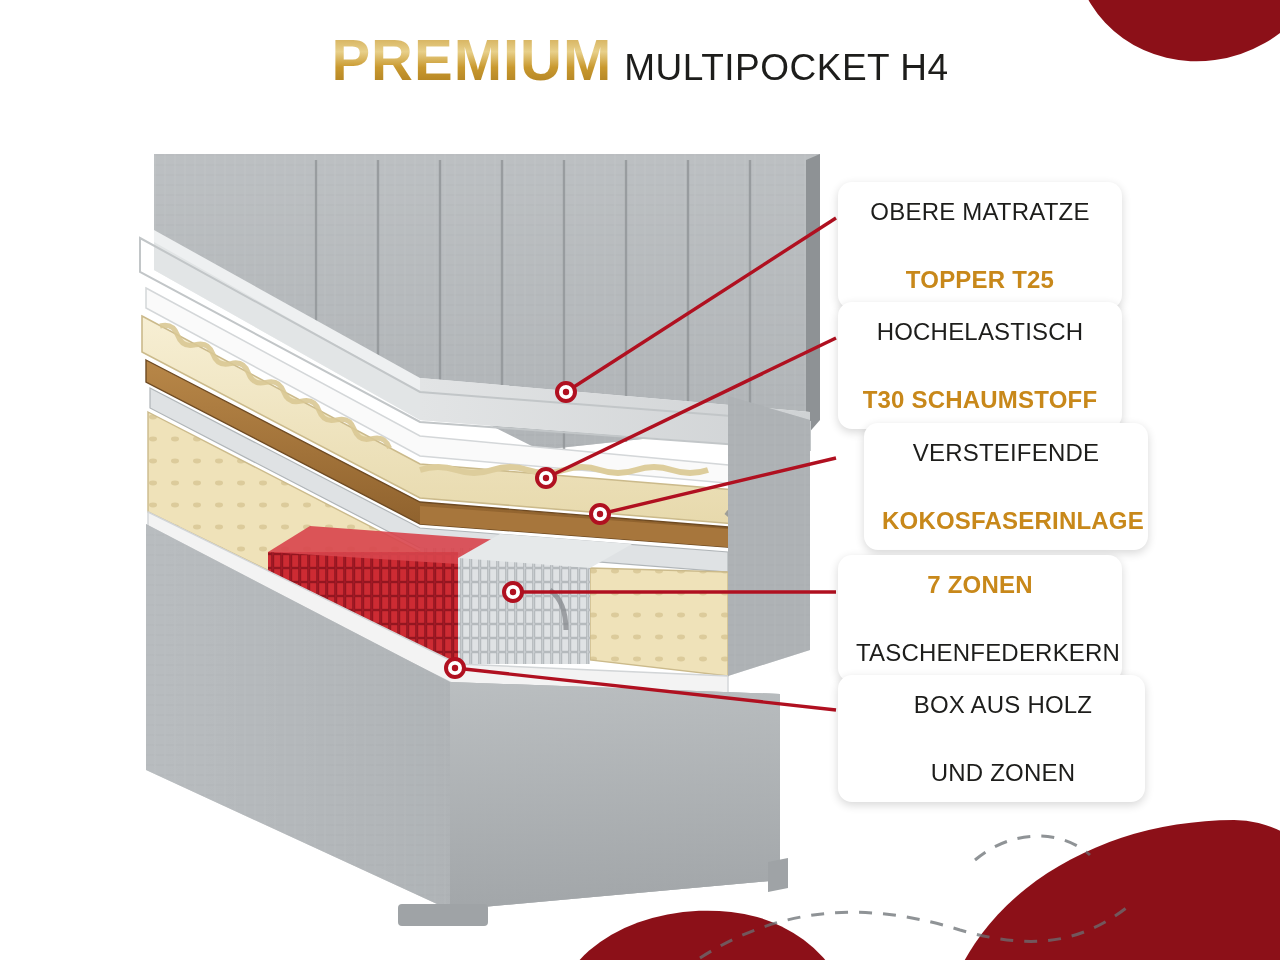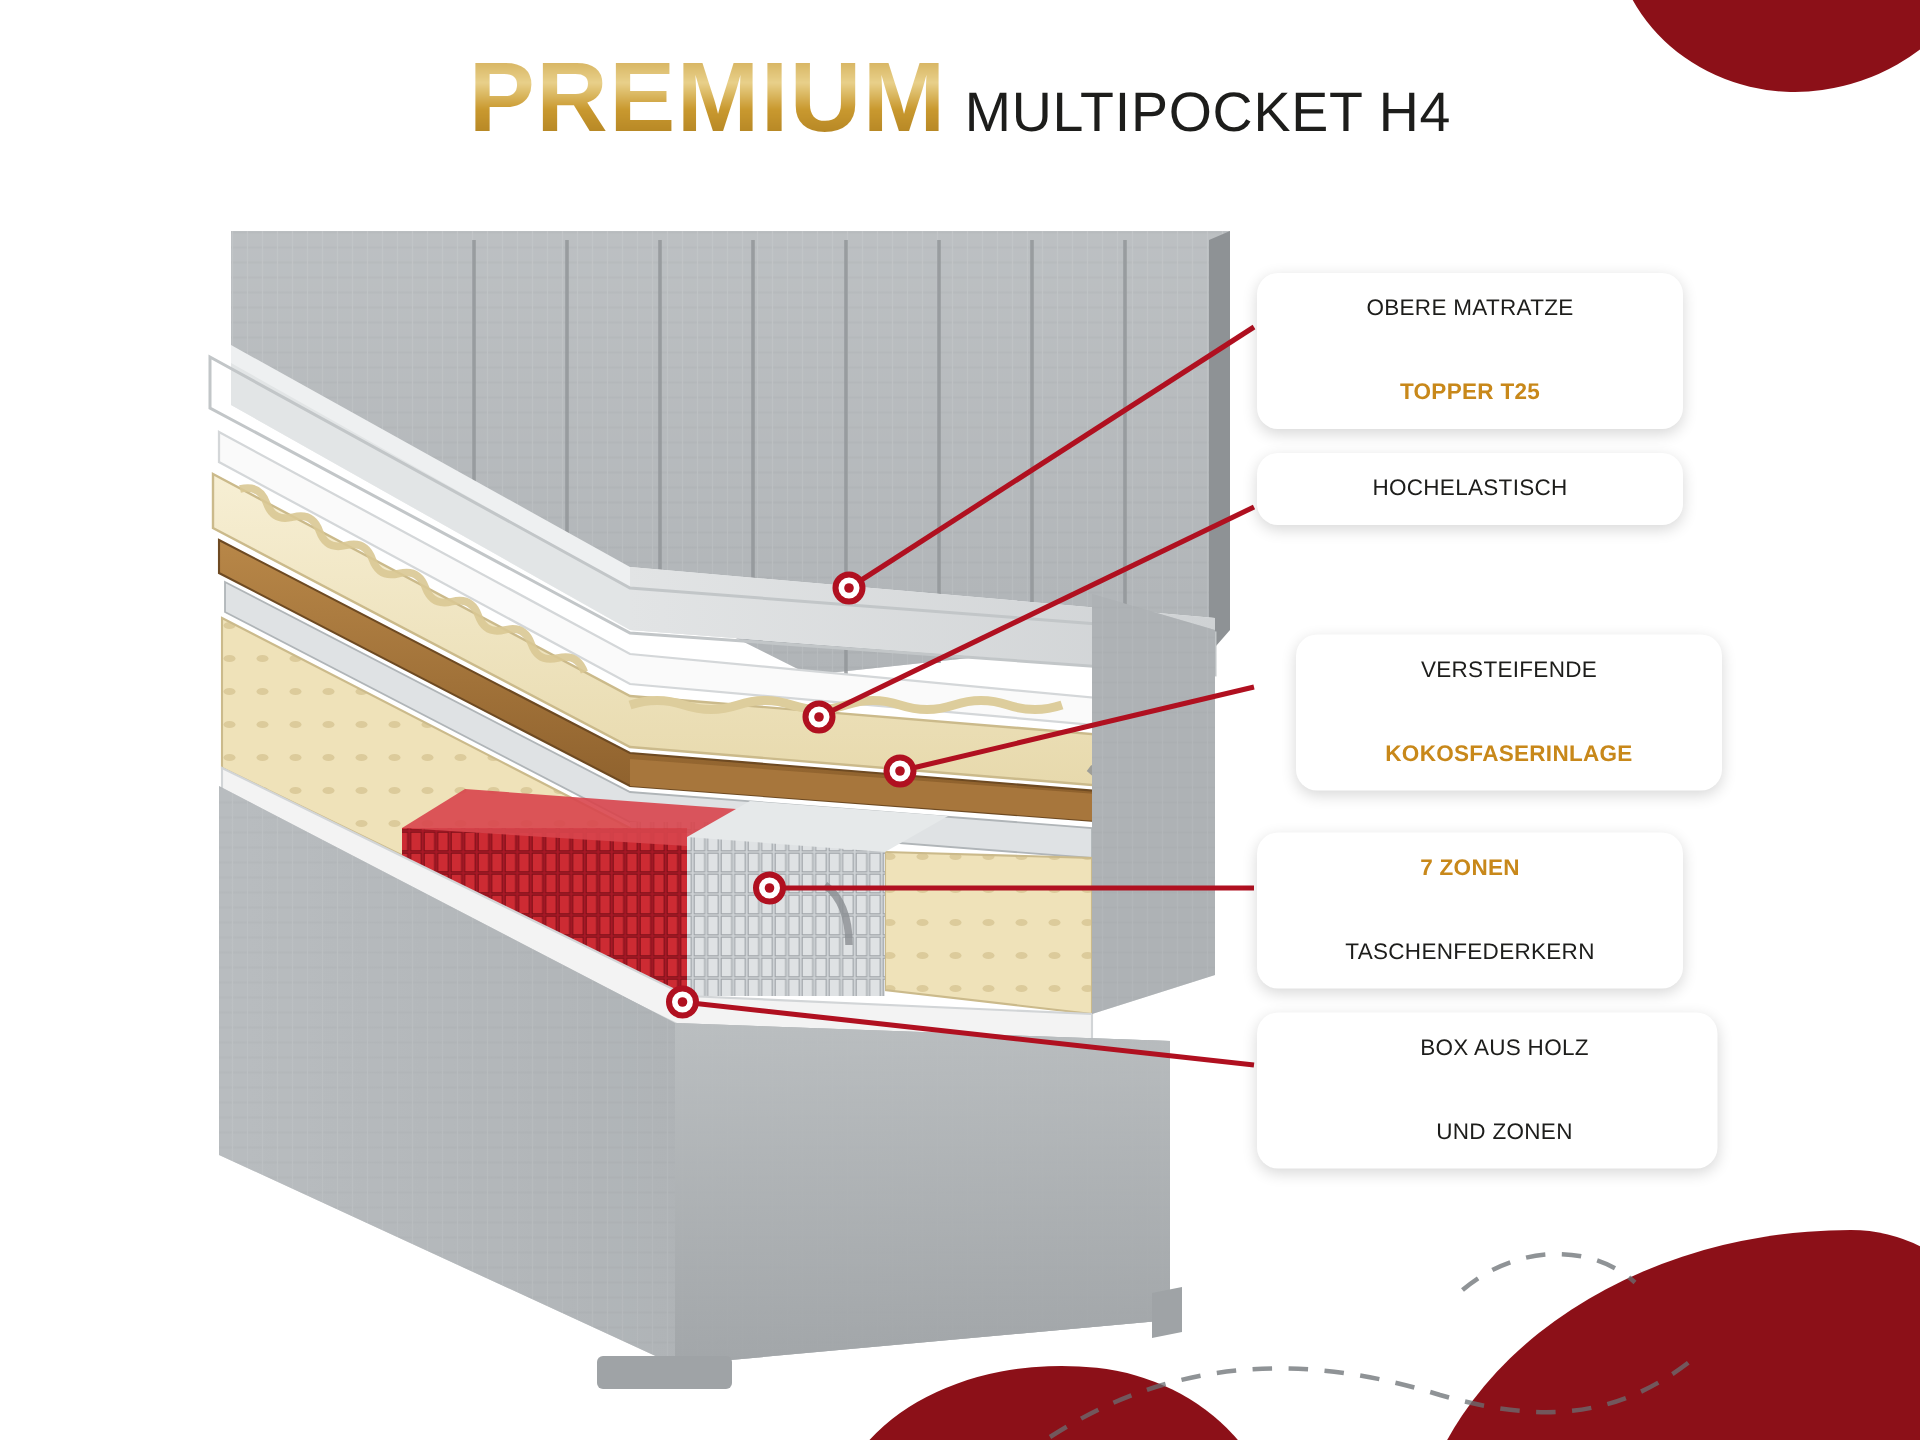--- a/index.html
+++ b/index.html
@@ -55,21 +55,21 @@
   
   .title-row {
     position: absolute;
     left: 0;
     right: 0;
     top: 26px;
     text-align: center;
     white-space: nowrap;
   }
   .title-premium {
-    font-size: 66px;
+    font-size: 58px;
     font-weight: bold;
     letter-spacing: 1px;
     background: linear-gradient(180deg, #c79a3a 0%, #e8d08a 38%, #c9992f 62%, #a8791d 100%);
     -webkit-background-clip: text;
     background-clip: text;
     color: transparent;
     -webkit-text-fill-color: transparent;
   }
   .title-rest {
     font-size: 37px;
@@ -90,21 +90,21 @@
 
   
   .callout {
     position: absolute;
     background: #ffffff;
     border-radius: 14px;
     box-shadow: 0 3px 10px rgba(0,0,0,0.16);
     padding: 14px 18px;
     text-align: center;
     line-height: 1.32;
-    font-size: 15px;
+    font-size: 24px;
     color: #1d1d1b;
     letter-spacing: 0.2px;
   }
   .callout .l1 { display: block; }
   .callout .l2 { display: block; margin-top: 36px; }
   .callout .hl {
     color: #c8881a;
     font-weight: bold;
   }
 
@@ -297,20 +297,21 @@
     </g>
   </svg>
 
   <div class="callout c1">
     <span class="l1">OBERE MATRATZE</span>
     <span class="l2 hl">TOPPER T25</span>
   </div>
 
   <div class="callout c2">
     <span class="l1">HOCHELASTISCH</span>
+    <span class="l2 hl">T30 SCHAUMSTOFF</span>
   </div>
 
   <div class="callout c3">
     <span class="l1">VERSTEIFENDE</span>
     <span class="l2 hl">KOKOSFASERINLAGE</span>
   </div>
 
   <div class="callout c4">
     <span class="l1 hl">7 ZONEN</span>
     <span class="l2">TASCHENFEDERKERN</span>

